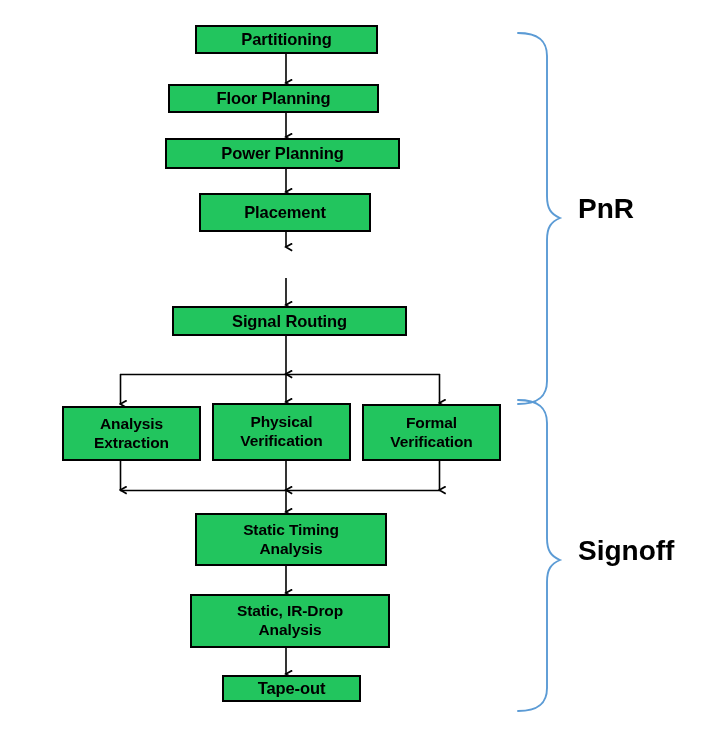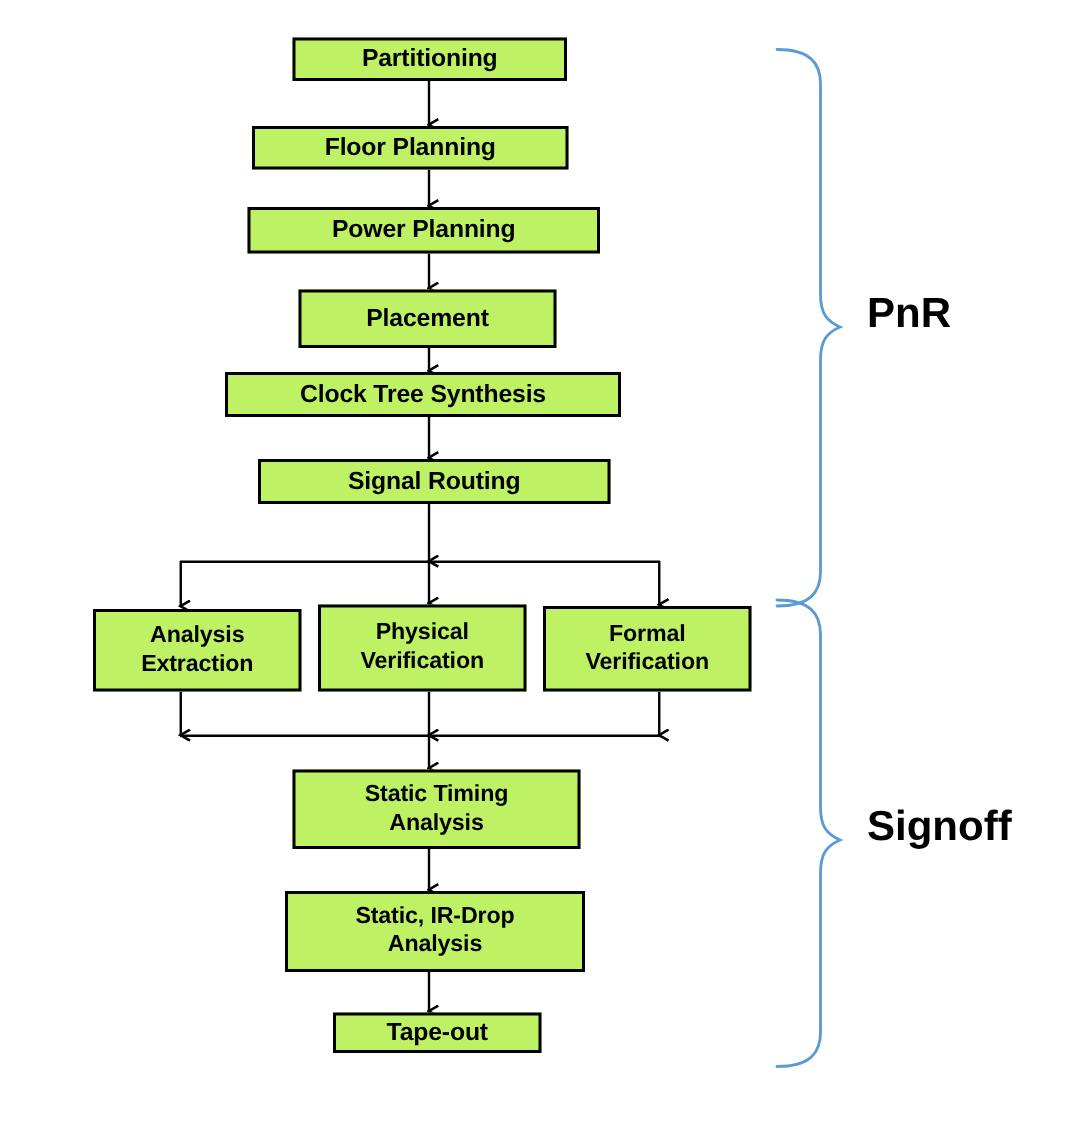--- a/index.html
+++ b/index.html
@@ -14,21 +14,21 @@
   #canvas {
     position: relative;
     width: 715px;
     height: 749px;
     background: #ffffff;
     overflow: hidden;
   }
   .node {
     position: absolute;
     box-sizing: border-box;
-    background: #bef264;
+    background: #22c55e;
     border: 2px solid #000000;
     color: #000000;
     font-weight: bold;
     display: flex;
     align-items: center;
     justify-content: center;
     text-align: center;
     line-height: 1.22;
     letter-spacing: -0.1px;
     font-size: 16.5px;
@@ -116,21 +116,20 @@
   </svg>
 
   <div class="node" style="left:195px; top:25px; width:183px; height:29px;">Partitioning</div>
 
   <div class="node" style="left:168px; top:84px; width:211px; height:29px;">Floor Planning</div>
 
   <div class="node" style="left:165px; top:138px; width:235px; height:31px;">Power Planning</div>
 
   <div class="node" style="left:199px; top:193px; width:172px; height:39px;">Placement</div>
 
-  <div class="node" style="left:150px; top:248px; width:264px; height:30px;">Clock Tree Synthesis</div>
 
   <div class="node" style="left:172px; top:306px; width:235px; height:30px;">Signal Routing</div>
 
   <div class="node two-line" style="left:62px; top:406px; width:139px; height:55px;">Analysis
 Extraction</div>
 
   <div class="node two-line" style="left:212px; top:403px; width:139px; height:58px;">Physical
 Verification</div>
 
   <div class="node two-line" style="left:362px; top:404px; width:139px; height:57px;">Formal

